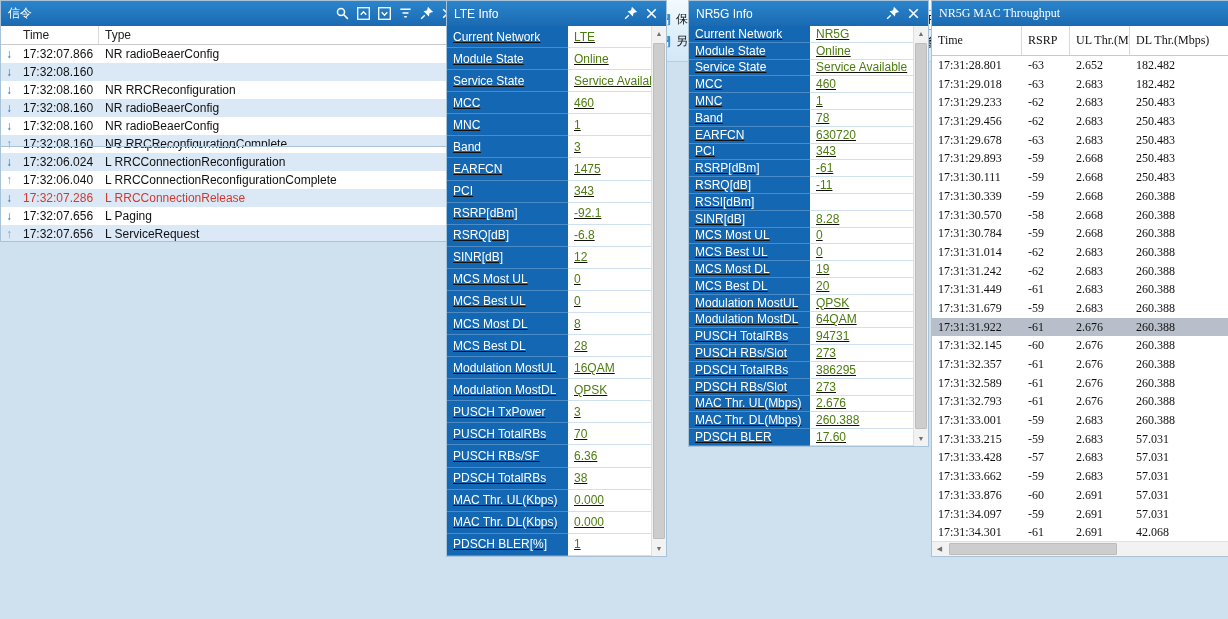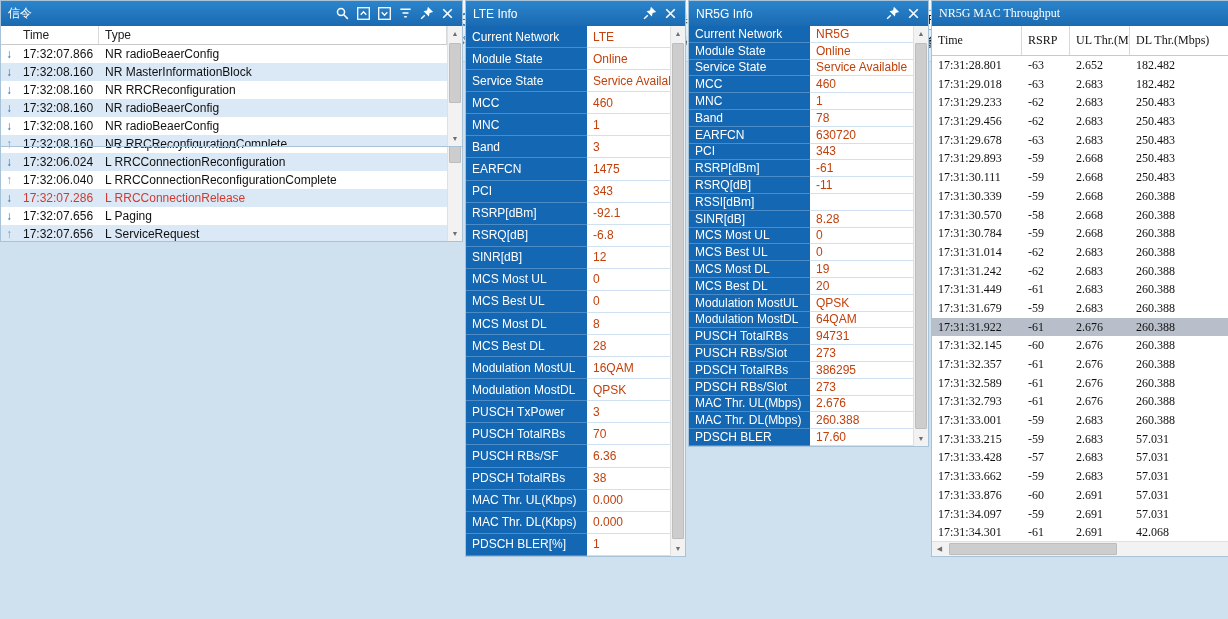--- a/index.html
+++ b/index.html
@@ -22,21 +22,21 @@
     border:1px solid #8aa8c0; padding-left:5px; cursor:pointer; }
   .select.small { width:74px; }
   .select .arrow { margin-left:auto; width:16px; height:18px; display:flex; align-items:center; justify-content:center;
     background:linear-gradient(#fafafa,#dcdcdc); border-left:1px solid #bbb; color:#333; font-size:7px; }
 
   
   .panel { position:absolute; background:#fff; border:1px solid #a8c2d8; display:flex; flex-direction:column; overflow:hidden; }
   #p-events { left:0;   top:62; width:463px; height:164px; }
   #p-sig1   { left:0;   top:228; width:463px; height:242px; }
   #p-sig2   { left:0;   top:472; width:463px; height:147px; }
-  #p-lte    { left:465px; top:62; width:221px; height:557px; }
+  #p-lte    { left:446px; top:62; width:221px; height:557px; }
   #p-nr     { left:688px; top:62; width:241px; height:447px; }
   #p-thr    { left:931px; top:62; width:352px; height:557px;font-family:Liberation Serif, serif; }
 
   .titlebar { flex:0 0 25px; background:linear-gradient(180deg,#2b85cc,#1a6ab1); color:#fff;
     display:flex; align-items:center; padding:0 7px; }
   .titlebar .title { flex:1; overflow:hidden; white-space:nowrap; }
   .tbi { width:15px; height:15px; margin-left:6px; color:#fff; cursor:pointer; flex:0 0 auto; }
   .tbi svg { width:100%; height:100%; }
 
   .content { flex:1; display:flex; overflow:hidden; min-height:0; }
@@ -62,24 +62,24 @@
   .sb-btn { flex:0 0 15px; display:flex; align-items:center; justify-content:center; font-size:7px; color:#6f6f6f;
     background:#f2f2f2; cursor:pointer; }
   .sb-track { flex:1; position:relative; }
   .sb-thumb { position:absolute; left:1px; right:1px; background:#cdcdcd; border:1px solid #bdbdbd; border-radius:1px; }
   .hscroll { flex:0 0 15px; background:#f2f2f2; border-top:1px solid #e0e0e0; display:flex; }
   .hscroll .sb-track { flex:1; position:relative; }
   .hscroll .sb-thumb { top:1px; bottom:1px; left:2px; right:auto; width:55%; }
 
   
   .info-body { flex:1; display:flex; flex-direction:column; min-width:0; }
-  .info-row { flex:1; display:flex; min-height:0; }
+  .info-row { flex:1; display:flex; min-height:0;text-decoration:underline; }
   .info-label { flex:0 0 121px; background:#1467b2; color:#fff; display:flex; align-items:center;
     padding-left:6px; border-bottom:1px solid #4c8cc6; overflow:hidden; white-space:nowrap; }
-  .info-value { flex:1; display:flex; align-items:center; padding-left:6px; color:#c2410c;
+  .info-value { flex:1; display:flex; align-items:center; padding-left:6px; color:#4d7c0f;
     border-bottom:1px solid #cfe0f0; overflow:hidden; white-space:nowrap; background:#fff; }
 
   
   .thr-head { flex:0 0 30px; display:flex; border-bottom:1px solid #c9c9c9; background:#fff; }
   .thr-head .th { display:flex; align-items:center; line-height:13px; padding-top:0; }
   .thr-rows { flex:1; display:flex; flex-direction:column; overflow:hidden; }
   .thr-rows .trow { flex:1 0 auto; height:18.7px; line-height:18.7px; }
   .c-t1 { width:90px; } .c-t2 { width:48px; } .c-t3 { width:60px; } .c-t4 { flex:1; }
 </style>
 </head>
@@ -540,21 +540,20 @@
         </div>
         <div class="tbody" id="sig2-body">
             <div class="trow">
               <div class="td c-dir down">↓</div>
               <div class="td c-st">17:32:07.866</div>
               <div class="td c-sy">NR radioBeaerConfig</div>
             </div>
             <div class="trow alt">
               <div class="td c-dir down">↓</div>
               <div class="td c-st">17:32:08.160</div>
-              <div class="td c-sy">NR MasterInformationBlock</div>
             </div>
             <div class="trow">
               <div class="td c-dir down">↓</div>
               <div class="td c-st">17:32:08.160</div>
               <div class="td c-sy">NR RRCReconfiguration</div>
             </div>
             <div class="trow alt">
               <div class="td c-dir down">↓</div>
               <div class="td c-st">17:32:08.160</div>
               <div class="td c-sy">NR radioBeaerConfig</div>

